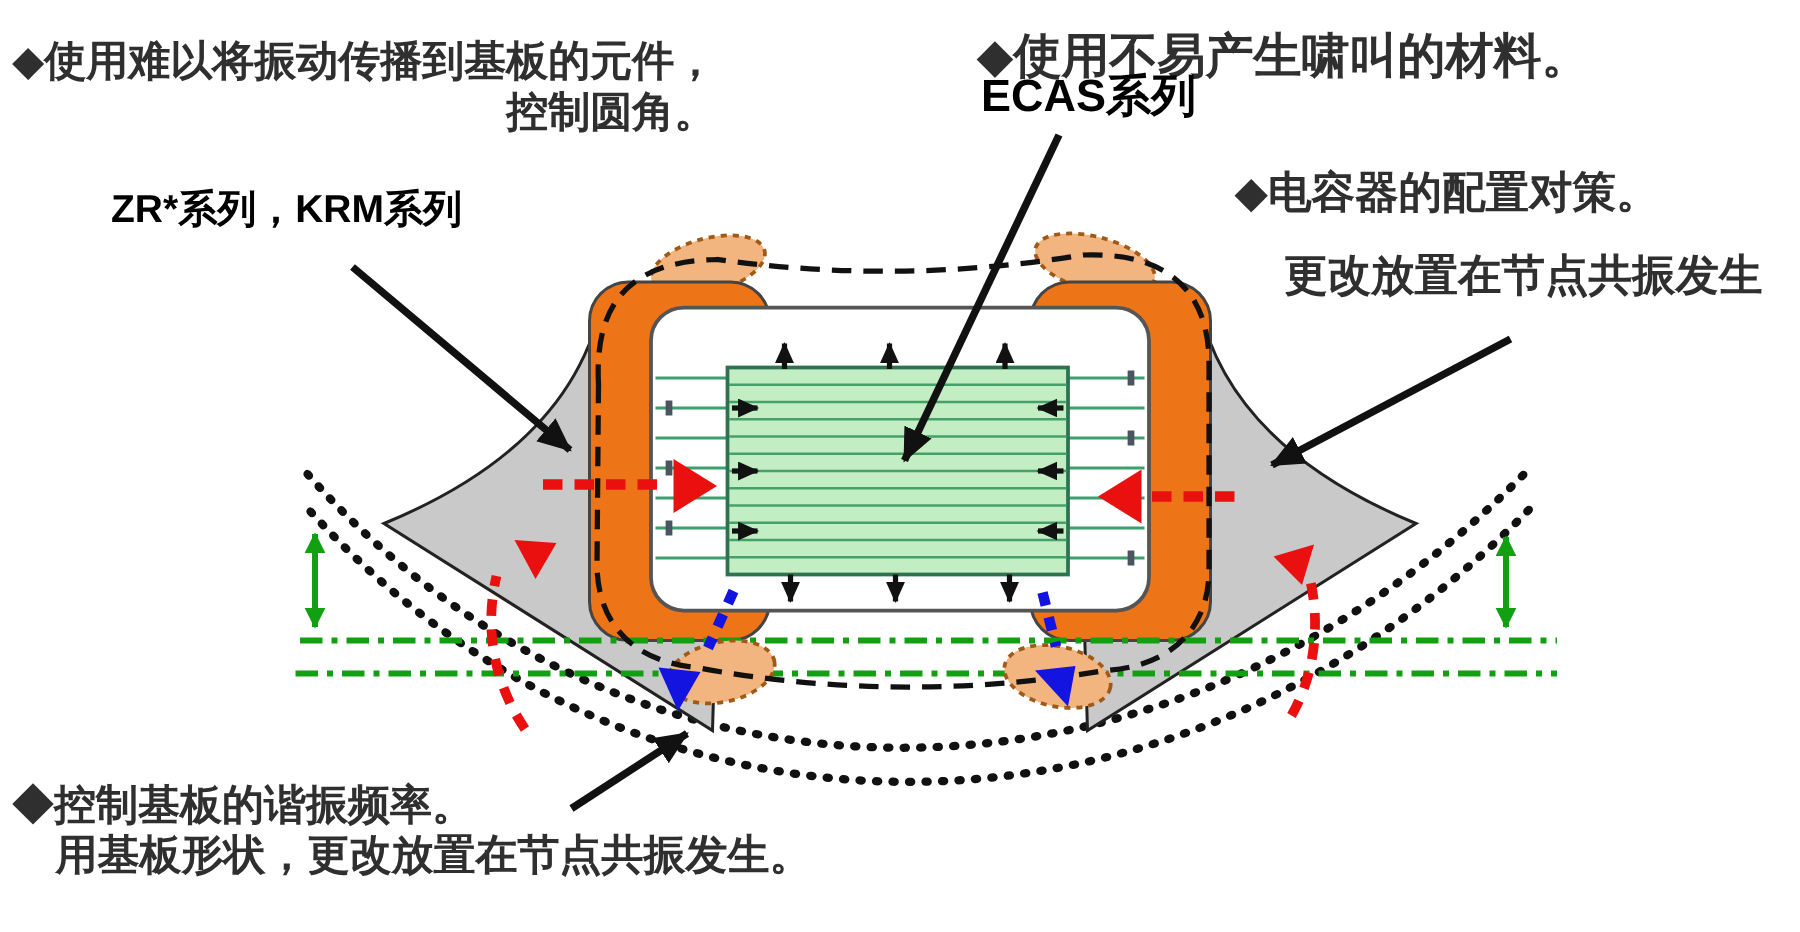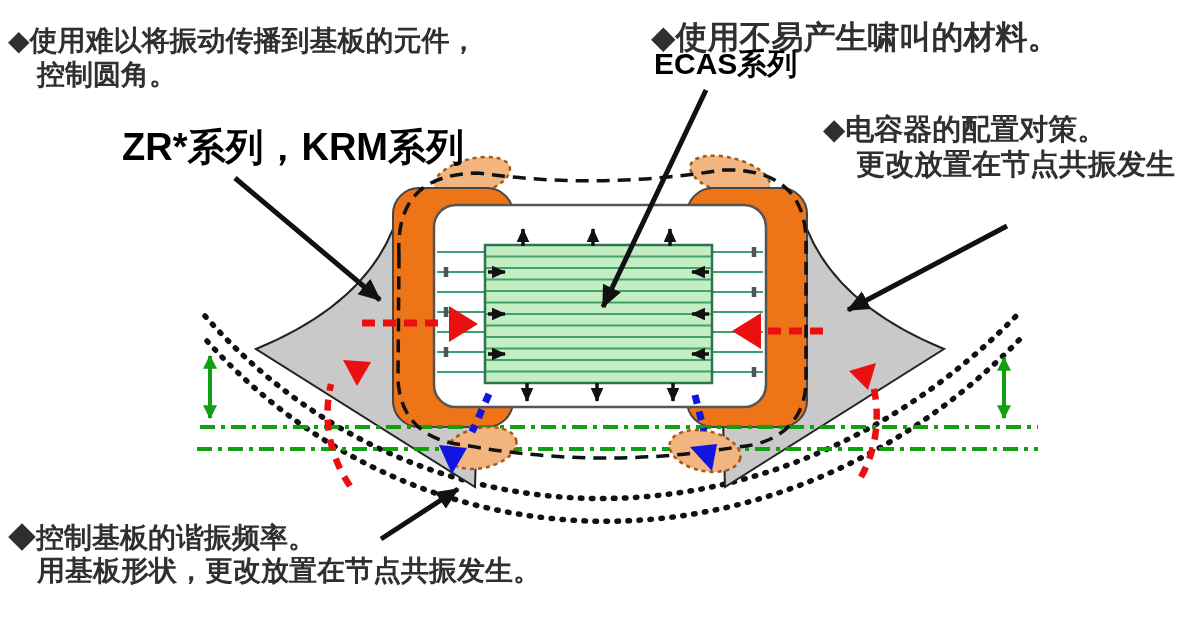--- a/index.html
+++ b/index.html
@@ -5,26 +5,26 @@
   html,body{margin:0;padding:0;background:#fff;}
   .stage{
     position:relative;width:1192px;height:621px;background:#ffffff;overflow:hidden;
     font-family:"Liberation Sans","DejaVu Sans",sans-serif;
   }
   .stage svg{position:absolute;left:0;top:0;}
   .note{position:absolute;color:#2f2f2f;font-weight:600;white-space:nowrap;}
   .note .ln{display:block;}
   .series{position:absolute;color:#000000;font-weight:700;white-space:nowrap;}
   .nl{left:8px;top:24px;font-size:28px;line-height:34px;}
-  .nl .ln2{margin-left:29px;}
-  .zr{left:74px;top:122px;font-size:38px;margin-left:48px;}
+  .nl .ln2{margin-left:29px;text-align:right;}
+  .zr{left:74px;top:122px;font-size:26px;}
   .nc{left:615px;top:20px;font-size:32px;line-height:34px;margin-left:36px;}
   .ecas{left:654px;top:44px;font-size:30px;}
   .nr{left:823px;top:112px;font-size:29px;line-height:35px;}
-  .nr .ind{margin-left:33px;}
+  .nr .ind{margin-left:33px;margin-top:20px;}
   .nb{left:8px;top:521px;font-size:28px;line-height:33px;font-family:Liberation Serif, serif;}
   .nb .ln2{margin-left:29px;}
 </style>
 </head>
 <body>
 
 <div class="stage">
 
   <svg width="1200" height="621" viewBox="0 0 1200 621">
     <defs>

